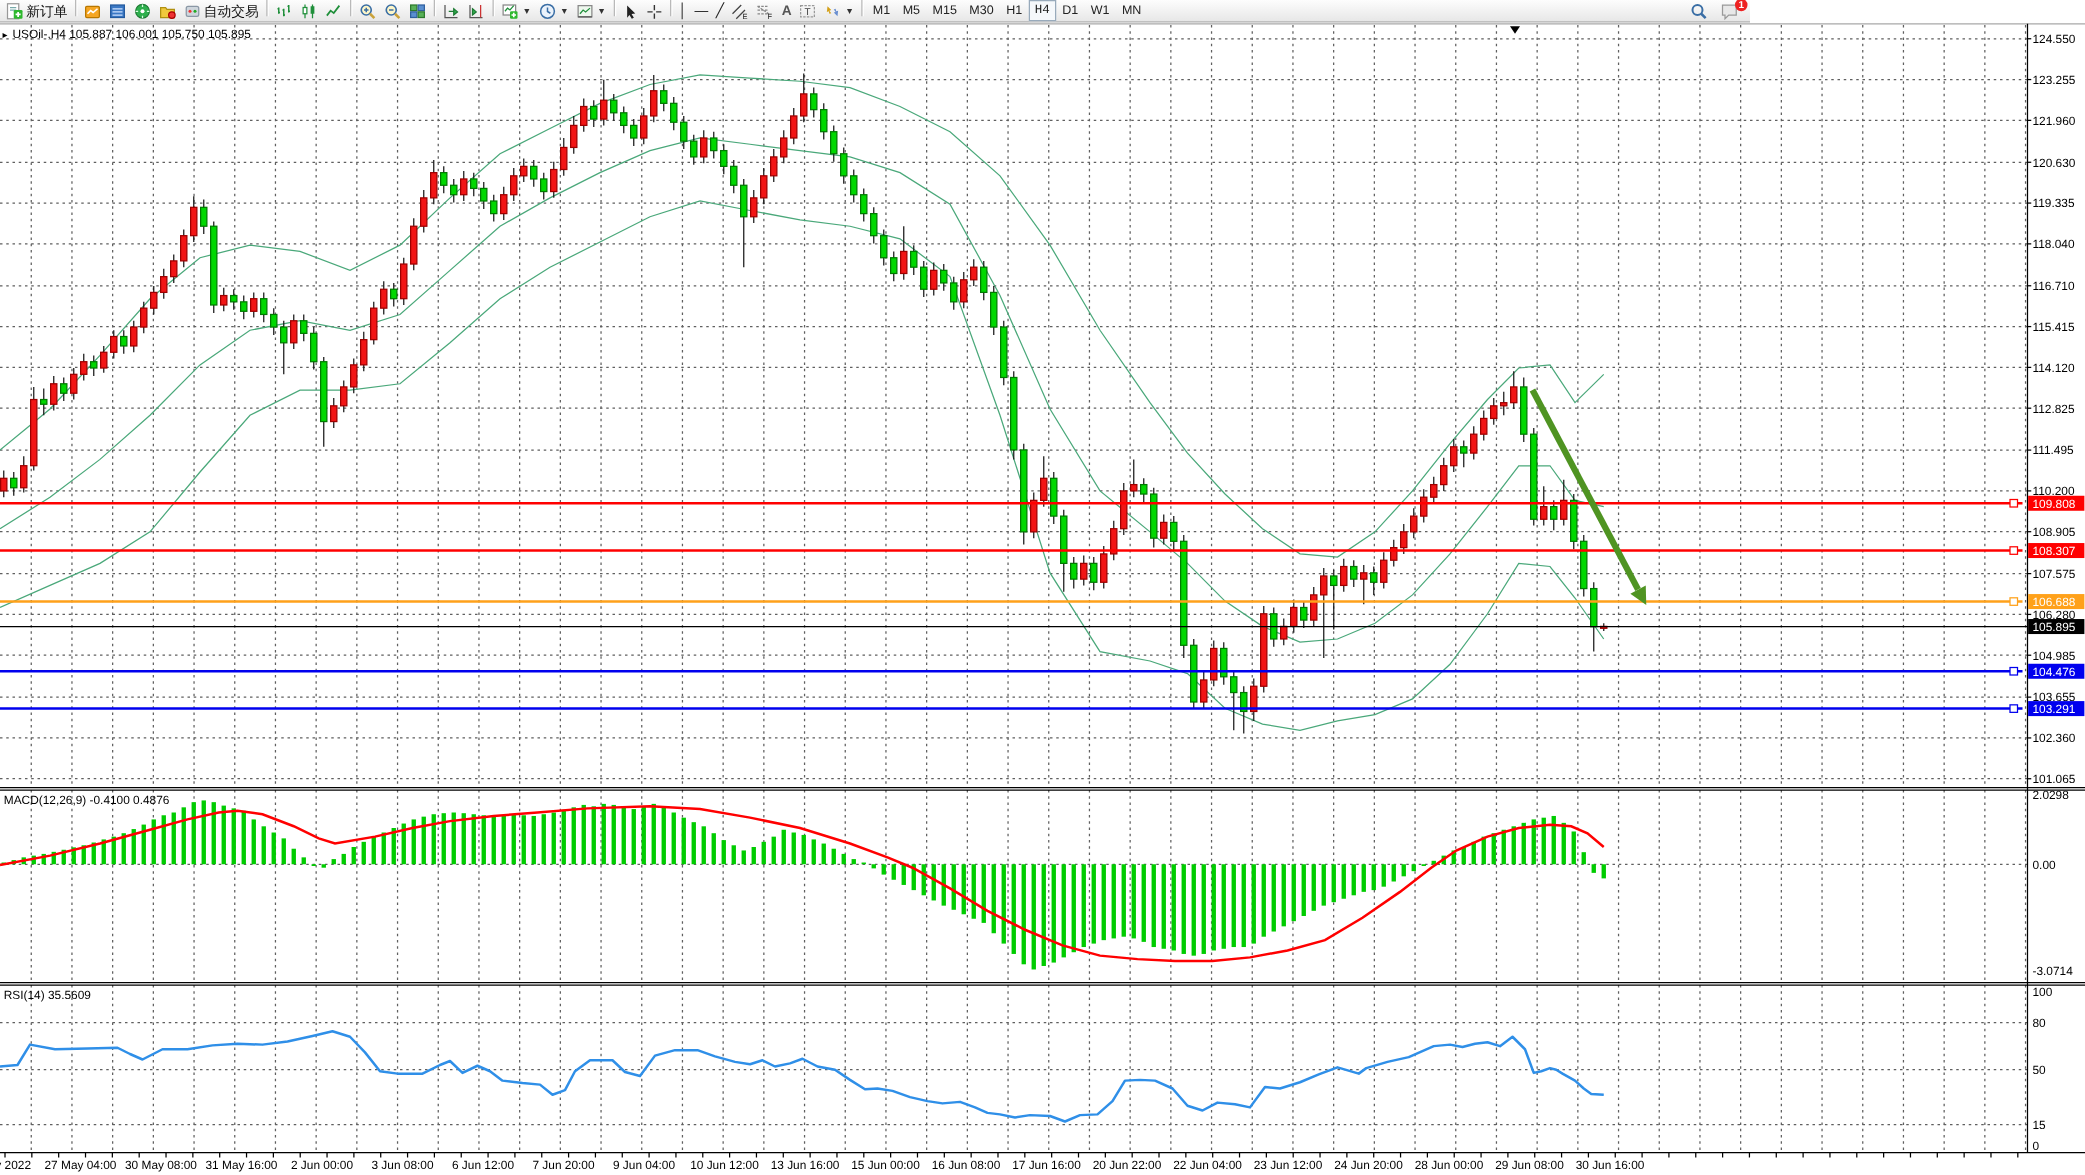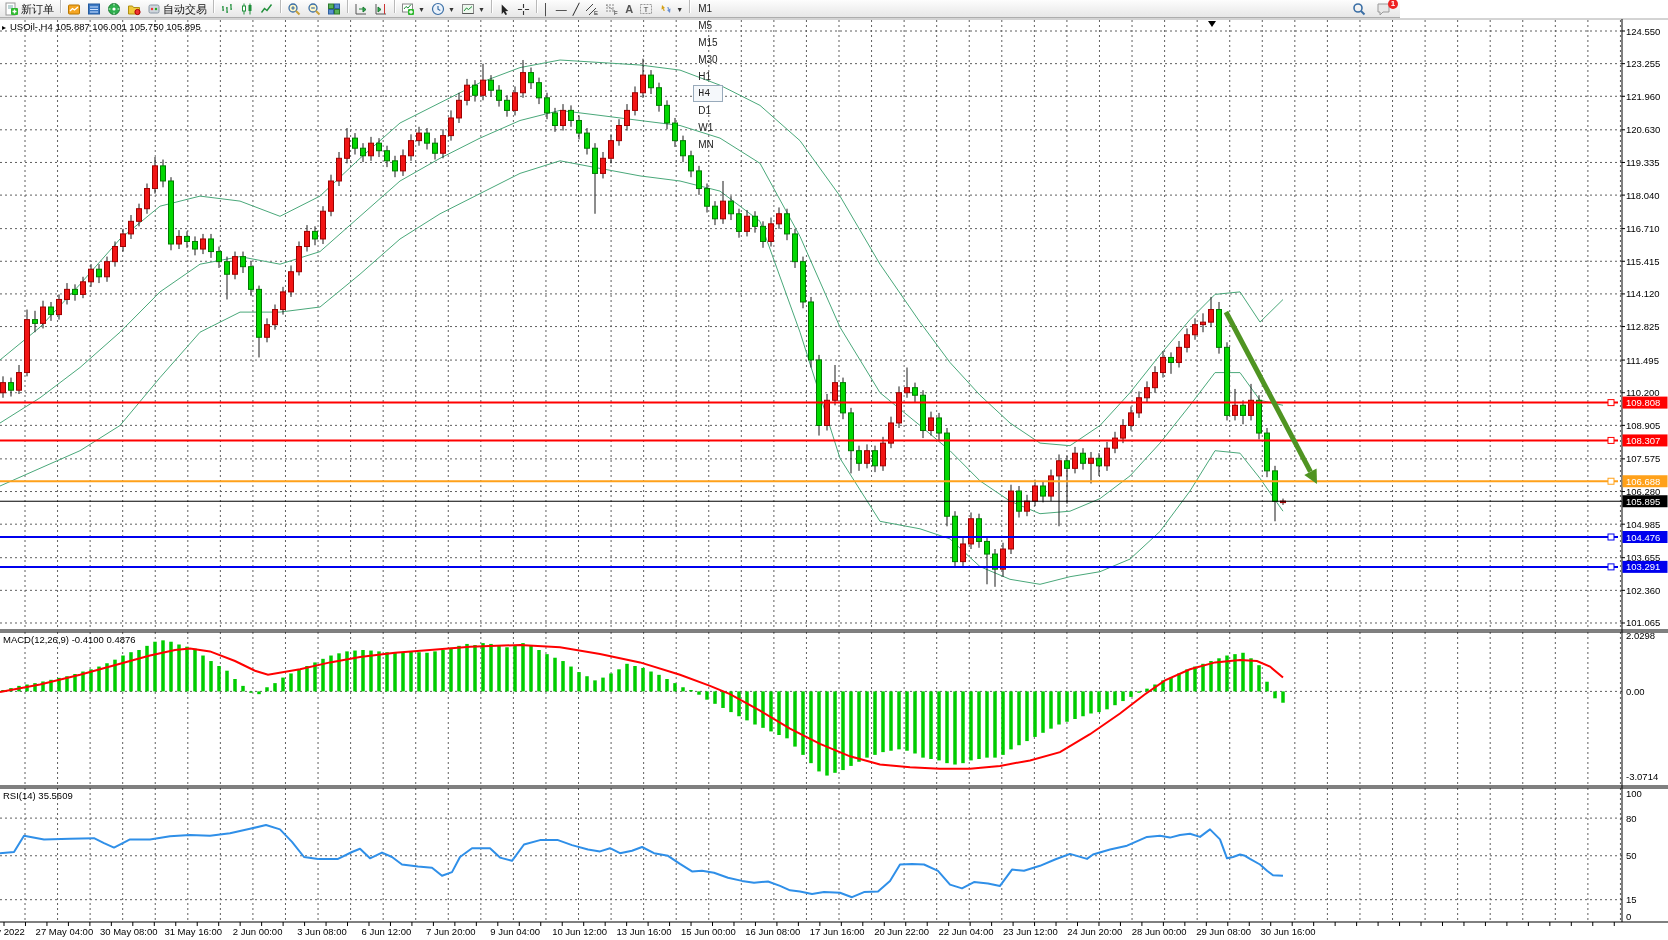--- a/index.html
+++ b/index.html
@@ -1067,21 +1067,21 @@
       </svg>
   </div>
   <div class="tbtn">
     <svg width="14" height="14" viewBox="0 0 14 14">
         <path d="M3 3l3 3-1.5.5L6 8.5 4.5 9 4 7 2.5 7.5z" fill="#d4a017"></path>
         <path d="M11 11L8 8l1.5-.5L8 5.5 9.5 5l.5 2 1.5-.5z" fill="#6a8fd0"></path>
       </svg>
     <span class="caret">▼</span>
   </div>
   <div class="sep"></div>
-  <div id="tf-group" style="display: flex; flex-direction: column;">
+  <div id="tf-group" style="display: flex;">
       <div class="tf">M1</div>
       <div class="tf">M5</div>
       <div class="tf">M15</div>
       <div class="tf">M30</div>
       <div class="tf">H1</div>
       <div class="tf active">H4</div>
       <div class="tf">D1</div>
       <div class="tf">W1</div>
       <div class="tf">MN</div>
     </div>

